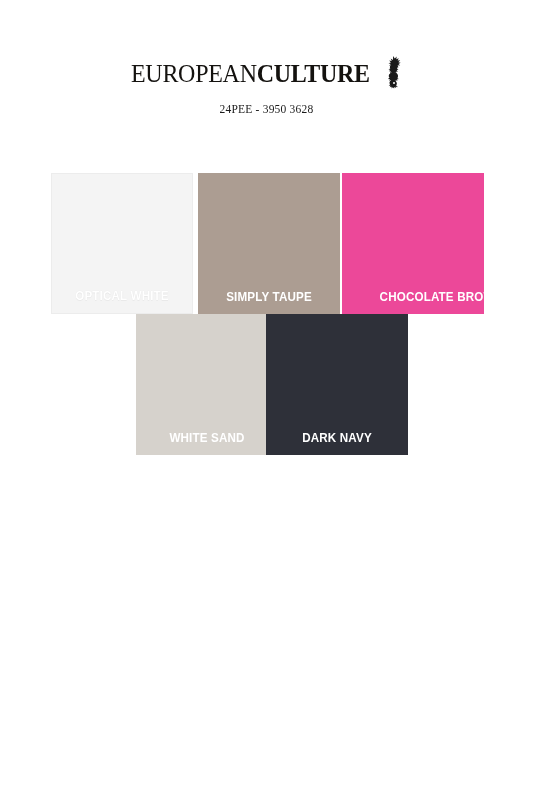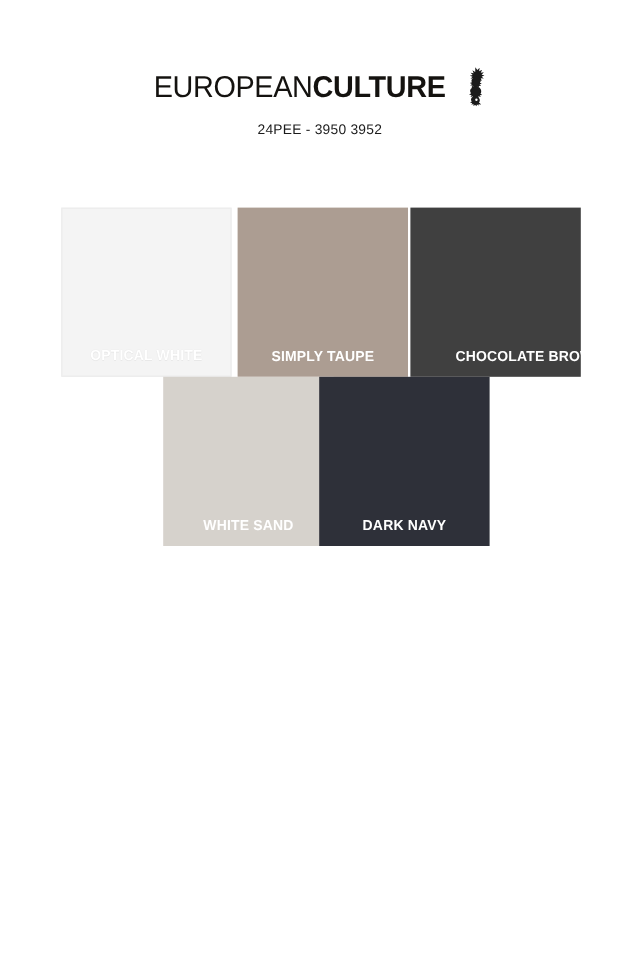--- a/index.html
+++ b/index.html
@@ -20,20 +20,21 @@
     inset: 0;
   }
 
   
   .brand-block {
     position: absolute;
     left: 0;
     top: 56px;
     width: 533px;
     text-align: center;
+    font-family: Liberation Serif, serif;
   }
 
   .brand-lockup {
     display: inline-flex;
     align-items: center;
     justify-content: center;
     gap: 7px;
     white-space: nowrap;
   }
 
@@ -146,34 +147,34 @@
             <path d="M9.2 17.4 c2.4 -0.9 5.0 -0.6 6.6 0.9 1.5 1.4 1.6 3.4 0.6 4.9 l1.5 0.9 -2.2 0.3 1.0 1.4 -2.1 -0.5 0.2 1.6 -1.7 -1.1 -0.6 1.7 -1.1 -1.6 -1.3 1.3 -0.1 -1.9 -1.9 0.5 0.9 -1.6 -2.1 -0.3 1.6 -1.1 c-1.2 -1.5 -0.9 -3.5 0.7 -4.4z"></path>
 
             <path d="M10.0 25.6 c1.9 -0.6 3.9 -0.3 5.0 0.9 1.2 1.2 1.1 2.9 0.1 4.0 0.9 0.4 1.4 1.0 1.6 1.7 l-2.0 -0.6 0.5 1.4 -1.8 -1.0 -0.3 1.6 -1.3 -1.4 -1.1 1.3 -0.2 -1.8 -1.7 0.6 0.8 -1.5 -1.9 -0.2 1.4 -1.1 c-1.0 -1.2 -0.8 -2.9 0.9 -3.9z"></path>
 
           </g>
           <circle cx="13.0" cy="28.1" r="1.0" fill="#ffffff"></circle>
         </svg>
       </span>
     </div>
 
-    <div class="product-code">24PEE - 3950 3952</div>
+    <div class="product-code">24PEE - 3950 3628</div>
   </div>
 
   <div class="palette">
 
     <div class="swatch sw-1" style="background-color: rgb(244, 244, 244);">
       <span class="swatch-label label-faint" style="color: rgb(255, 255, 255);">OPTICAL WHITE</span>
     </div>
 
     <div class="swatch sw-2" style="background-color: rgb(172, 157, 146);">
       <span class="swatch-label" style="color: rgb(255, 255, 255);">SIMPLY TAUPE</span>
     </div>
 
-    <div class="swatch sw-3" style="background-color: #404040; padding-left: 36px;">
+    <div class="swatch sw-3" style="background-color: #ec4899; padding-left: 36px;">
       <span class="swatch-label" style="color: rgb(255, 255, 255);">CHOCOLATE BROWN</span>
     </div>
 
     <div class="swatch sw-4" style="background-color: rgb(214, 210, 204);">
       <span class="swatch-label" style="color: rgb(255, 255, 255);">WHITE SAND</span>
     </div>
 
     <div class="swatch sw-5" style="background-color: rgb(46, 48, 57);">
       <span class="swatch-label" style="color: rgb(255, 255, 255);">DARK NAVY</span>
     </div>

